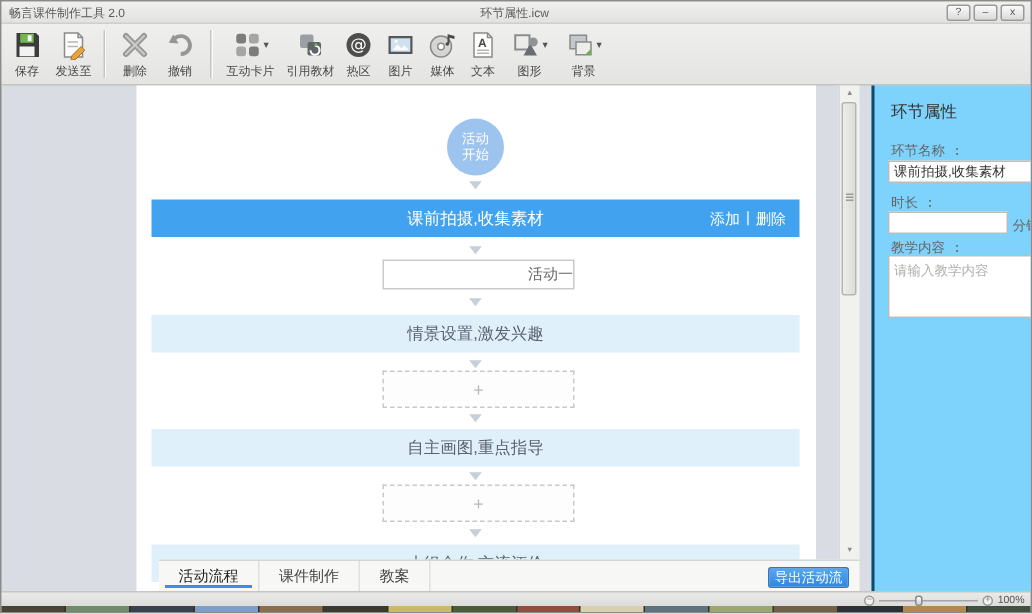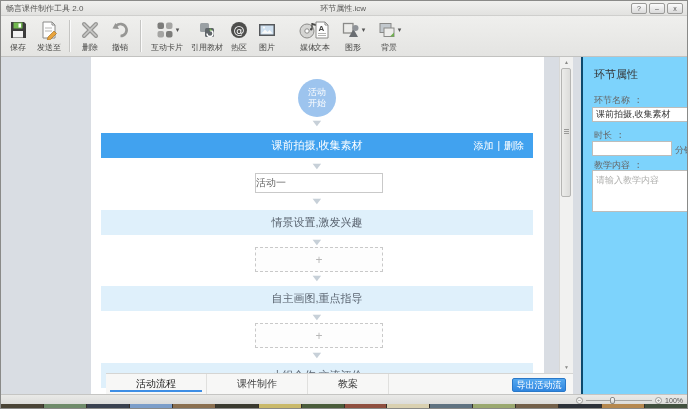--- a/index.html
+++ b/index.html
@@ -26,21 +26,21 @@
 
   
   .page{left:90px;top:56px;width:453px;height:337px;background:#fff;overflow:hidden;}
   .startnode{left:207px;top:22px;width:38px;height:38px;border-radius:50%;background:#9dc4ee;color:#fff;font-size:9px;line-height:11px;text-align:center;display:flex;flex-direction:column;justify-content:center;}
   .varrow{width:20px;text-align:center;color:#c7d0d8;font-size:9px;transform:scaleX(1.6);}
   .varrow::before{content:"▼";}
   .stagebar{left:10px;width:432px;height:25px;font-size:11px;color:#5a6470;display:flex;align-items:center;justify-content:center;background:#dff0fb;}
   .stagebar.selected{background:#41a2ef;color:#fff;}
   .stageactions{position:absolute;right:9px;top:0;height:100%;display:flex;align-items:center;gap:4px;font-size:10px;color:#fff;}
   .actlink{cursor:pointer;}
-  .activitybox{left:164px;top:116px;width:128px;height:20px;background:#fff;border:1px solid #c9c9c9;font-size:10px;color:#666;display:flex;align-items:center;justify-content:flex-start;box-sizing:border-box;}
+  .activitybox{left:164px;top:116px;width:128px;height:20px;background:#fff;border:1px solid #c9c9c9;font-size:10px;color:#666;display:flex;align-items:center;justify-content:flex-end;box-sizing:border-box;}
   .dashedbox{left:164px;width:128px;height:25px;border:1px dashed #c9c9c9;color:#b8b8b8;font-size:12px;display:flex;align-items:center;justify-content:center;box-sizing:border-box;background:#fdfdfd;}
 
   
   .vscroll{left:558px;top:56px;width:14px;height:316px;background:#f1f1f0;border-left:1px solid #d8d8d6;box-sizing:border-box;}
   .sarrow{left:2px;width:9px;height:9px;font-size:5px;color:#8a8a88;text-align:center;line-height:9px;}
   .sarrow.up{top:1px;} .sarrow.up::before{content:"▲";}
   .sarrow.down{bottom:1px;} .sarrow.down::before{content:"▼";}
   .sthumb{left:1px;top:11px;width:10px;height:129px;background:linear-gradient(90deg,#ececea,#dcdcda);border:1px solid #b5b5b3;border-radius:2px;box-sizing:border-box;}
   .grip{position:absolute;left:2px;top:60px;width:5px;height:1px;background:#9a9a98;box-shadow:0 2px 0 #9a9a98,0 4px 0 #9a9a98;}
 
@@ -48,21 +48,21 @@
   .sidepanel{left:580px;top:56px;width:116px;height:337px;background:#7dd3fc;border-left:2px solid #0c4a6e;box-sizing:border-box;}
   .ptitle{left:11px;top:10px;font-size:11px;color:#333;}
   .plabel{left:11px;font-size:9px;color:#666;font-family:Liberation Mono, monospace;}
   .pinput{left:9px;height:15px;background:#fff;border:1px solid #bdbdbb;font-size:9px;color:#333;padding:0 3px;box-sizing:border-box;font-family:inherit;}
   .punit{font-size:9px;color:#666;}
   .ptextarea{left:9px;top:113px;width:97px;height:42px;background:#fff;border:1px solid #bdbdbb;font-size:9px;color:#333;padding:3px;box-sizing:border-box;resize:none;font-family:inherit;}
   .ptextarea::placeholder{color:#b0b0ae;}
 
   
   .tabbar{left:105px;top:372px;width:467px;height:21px;background:#f7f7f6;border-top:1px solid #d5d5d3;box-sizing:border-box;display:flex;align-items:stretch;}
-  .tab{padding:0 30px;font-size:10px;color:#444;display:flex;align-items:center;position:relative;border-right:1px solid #e0e0de;font-family:Liberation Serif, serif;}
+  .tab{padding:0 13px;font-size:10px;color:#444;display:flex;align-items:center;position:relative;border-right:1px solid #e0e0de;font-family:Liberation Serif, serif;}
   .tab.active{color:#222;}
   .tab.active::after{content:"";position:absolute;left:4px;right:4px;bottom:2px;height:2px;background:#3e8ee5;}
   .exportbtn{position:absolute;right:7px;top:4px;width:54px;height:14px;background:linear-gradient(#55a9f0,#2f86e0);border:1px solid #2a78c8;border-radius:2px;color:#fff;font-size:9px;line-height:13px;text-align:center;box-sizing:border-box;}
 
   
   .statusbar{left:0;top:393px;width:100%;height:10px;background:linear-gradient(#eaeae8,#dcdcda);border-top:1px solid #c5c5c3;box-sizing:border-box;}
   .zoomctl{position:absolute;right:4px;top:1px;display:flex;align-items:center;gap:3px;height:8px;}
   .zbtn{width:7px;height:7px;border:1px solid #9a9a98;border-radius:50%;font-size:6px;line-height:5px;text-align:center;color:#777;background:#f4f4f2;box-sizing:border-box;}
   .zbtn.minus::before{content:"−";} .zbtn.plus::before{content:"+";}
   .ztrack{width:66px;height:1px;background:#a5a5a3;position:relative;}
@@ -179,21 +179,21 @@
           <svg class="tbico" width="20" height="20" viewBox="0 0 20 20">
         <rect x="2" y="4" width="16" height="12" fill="#55585b"></rect>
         <rect x="3.5" y="5.5" width="13" height="9" fill="#cfe0ef"></rect>
         <path d="M4.5 13.5 l3.5-4 2.6 2.6 2-2 3 3.4 z" fill="#fafafa"></path>
         <circle cx="7" cy="7.6" r="1.1" fill="#fafafa"></circle>
       </svg>
         </div>
       <div class="tlabel">图片</div>
     </div>
 
-    <div class="abs tbtn" style="left:280px;width:28px;margin-left:13px;">
+    <div class="abs tbtn" style="left:280px;width:28px;">
       <div class="ticorow">
           <svg class="tbico" width="20" height="20" viewBox="0 0 20 20">
         <circle cx="9" cy="11" r="7" fill="#d5d5d3" stroke="#8a8a88"></circle>
         <circle cx="9" cy="11" r="2.2" fill="#fff" stroke="#8a8a88"></circle>
         <path d="M14 3 v6" stroke="#4a4a48" stroke-width="1.3"></path>
         <path d="M14 3 l4 1 v2 l-4-1 z" fill="#4a4a48"></path>
         <circle cx="13.2" cy="9.3" r="1.2" fill="#4a4a48"></circle>
       </svg>
         </div>
       <div class="tlabel">媒体</div>

